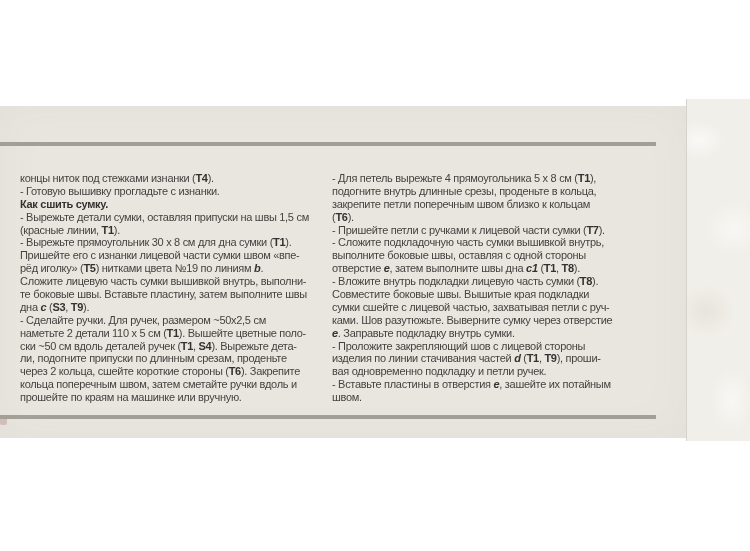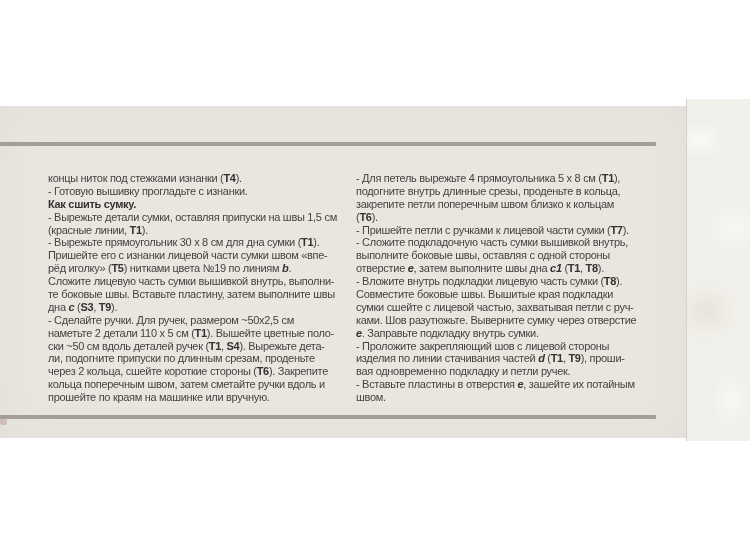--- a/index.html
+++ b/index.html
@@ -55,22 +55,22 @@
   .rule-bottom { top: 415px; }
   .col {
     position: absolute;
     top: 172px;
     font-size: 11px;
     letter-spacing: -0.3px;
     line-height: 12.9px;
     color: var(--text);
     white-space: pre;
   }
-  .col-left  { left: 20px; margin-left: 28px; }
-  .col-right { left: 356px; }
+  .col-left  { left: 20px; }
+  .col-right { left: 332px; }
   .tl { height: 12.9px; }
   .tl .b { font-weight: bold; color: var(--bold-text); }
   .tl .i { font-style: italic; }
   .smudge {
     position: absolute;
     left: 0; top: 311px;
     width: 7px; height: 8px;
     background: #c9b2ab;
     opacity: 0.75;
     border-radius: 2px;

